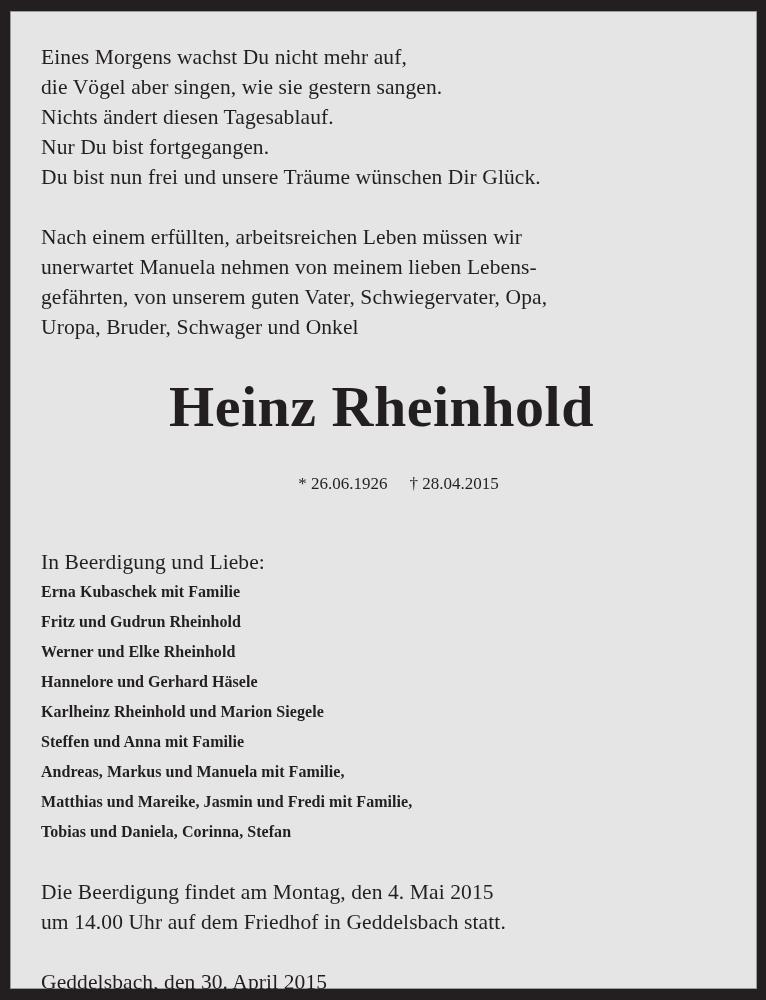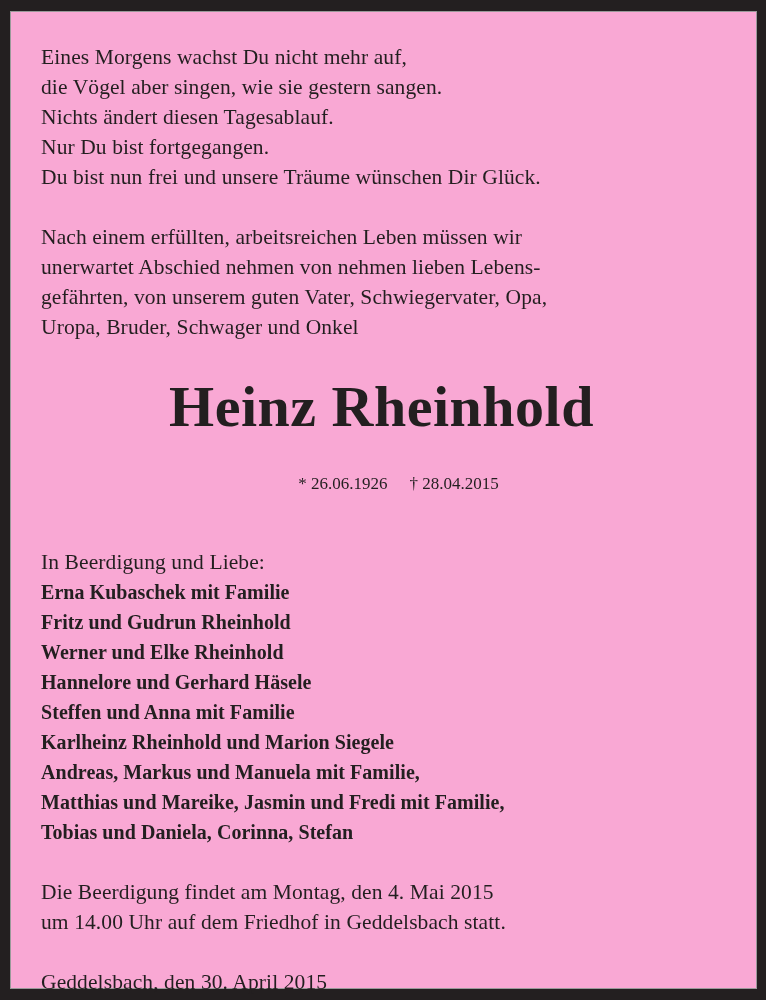--- a/index.html
+++ b/index.html
@@ -23,21 +23,21 @@
     height: 1000px;
     background: #231f20;
     padding: 11px 9px 11px 10px;
   }
 
   
   .notice-paper {
     box-sizing: border-box;
     width: 100%;
     height: 100%;
-    background: #f9a8d4;
+    background: #e5e5e5;
     border: 1px solid #9a9a9a;
     padding: 30px 34px 0 30px;
     position: relative;
   }
 
   .block {
     font-size: 21.5px;
     line-height: 30px;
     letter-spacing: 0.1px;
   }
@@ -84,21 +84,21 @@
     width: 22px;
   }
 
   
   .thanks-line {
     font-size: 21.5px;
     line-height: 30px;
     white-space: pre;
   }
   .mourner-line {
-    font-size: 20px;
+    font-size: 16px;
     font-weight: bold;
     line-height: 30px;
     white-space: pre;
     letter-spacing: 0.05px;
   }
 
   .names-list {
     margin-top: 0;
   }
 </style>
@@ -113,21 +113,21 @@
       <div class="poem-line">die Vögel aber singen, wie sie gestern sangen.</div>
       <div class="poem-line">Nichts ändert diesen Tagesablauf.</div>
       <div class="poem-line">Nur Du bist fortgegangen.</div>
       <div class="poem-line">Du bist nun frei und unsere Träume wünschen Dir Glück.</div>
     </div>
 
     <div class="paragraph-gap"></div>
 
     <div class="block">
       <div class="intro-line">Nach einem erfüllten, arbeitsreichen Leben müssen wir</div>
-      <div class="intro-line">unerwartet Abschied nehmen von nehmen lieben Lebens-</div>
+      <div class="intro-line">unerwartet Manuela nehmen von meinem lieben Lebens-</div>
       <div class="intro-line">gefährten, von unserem guten Vater, Schwiegervater, Opa,</div>
       <div class="intro-line">Uropa, Bruder, Schwager und Onkel</div>
     </div>
 
     <div class="paragraph-gap"></div>
 
     <div class="name-block">
       <div class="deceased-name">Heinz Rheinhold</div>
       <div class="dates-line">
         <span class="date-birth">* 26.06.1926</span><span class="date-gap"></span><span class="date-death">† 28.04.2015</span>
@@ -135,22 +135,22 @@
     </div>
 
     <div class="small-gap"></div>
 
     <div class="block names-list">
       <div class="thanks-line">In Beerdigung und Liebe:</div>
       <div class="mourner-line">Erna Kubaschek mit Familie</div>
       <div class="mourner-line">Fritz und Gudrun Rheinhold</div>
       <div class="mourner-line">Werner und Elke Rheinhold</div>
       <div class="mourner-line">Hannelore und Gerhard Häsele</div>
+      <div class="mourner-line">Karlheinz Rheinhold und Marion Siegele</div>
       <div class="mourner-line">Steffen und Anna mit Familie</div>
-      <div class="mourner-line">Karlheinz Rheinhold und Marion Siegele</div>
       <div class="mourner-line">Andreas, Markus und Manuela mit Familie,</div>
       <div class="mourner-line">Matthias und Mareike, Jasmin und Fredi mit Familie,</div>
       <div class="mourner-line">Tobias und Daniela, Corinna, Stefan</div>
     </div>
 
     <div class="paragraph-gap"></div>
 
     <div class="block">
       <div class="funeral-line">Die Beerdigung findet am Montag, den 4. Mai 2015</div>
       <div class="funeral-line">um 14.00 Uhr auf dem Friedhof in Geddelsbach statt.</div>

